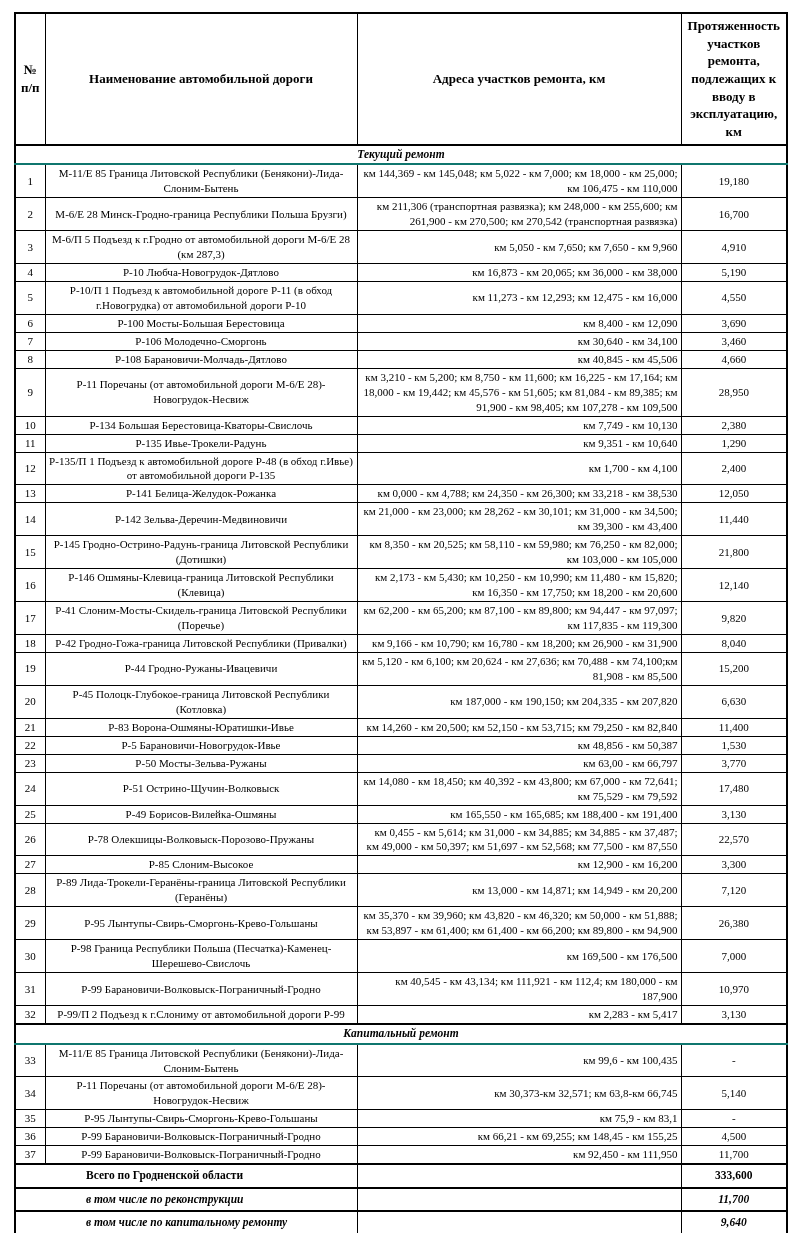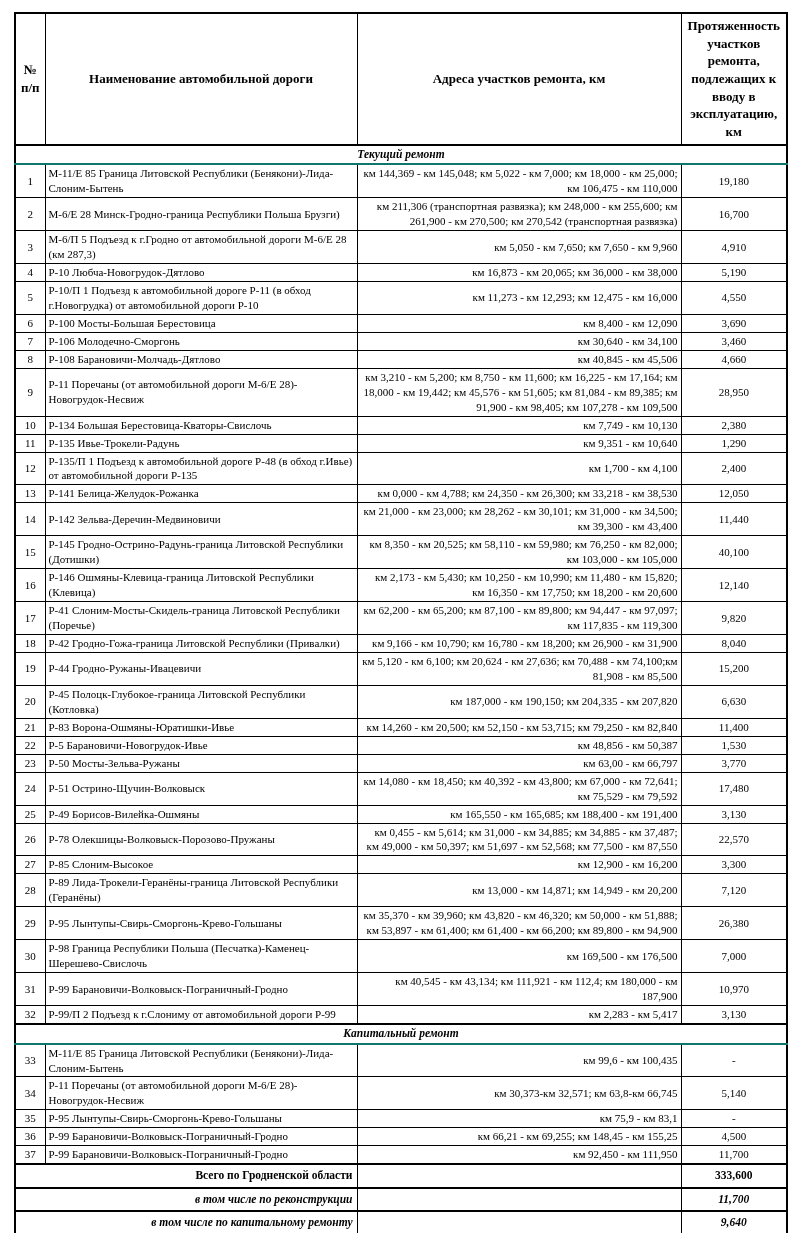--- a/index.html
+++ b/index.html
@@ -37,39 +37,39 @@
   col.c-addr  { width: 324px; }
   col.c-len   { width: 106px; }
   table.doc th {
     font-weight: bold;
     text-align: center;
     font-size: 13px;
     padding: 3px 4px;
     border-bottom: 2px solid #000;
   }
   td.num  { text-align: center; }
-  td.name { text-align: left;   }
+  td.name { text-align: center;   }
   td.addr { text-align: right;   }
   td.len  { text-align: center; }
   tr.sec-row td {
     font-weight: bold;
     font-style: italic;
     text-align: center;
     font-size: 11.5px;
     border-top: 2px solid #000;
     border-bottom: 2px solid #0f766e;
     padding: 1px 3px;
   }
   tr.sum-row td {
     border-top: 2px solid #000;
     font-weight: bold;
     font-size: 11.5px;
     padding: 3px 4px;
   }
-  tr.sum-row td.sum-label { text-align: right; padding-left: 70px; }
+  tr.sum-row td.sum-label { text-align: left; padding-left: 70px; }
   tr.sum-row td.sum-val   { text-align: center; }
   tr.sum-row.it td        { font-style: italic; }
 </style>
 </head>
 <body>
 
 <div class="page">
   <table class="doc">
     <colgroup>
       <col class="c-num">
@@ -170,21 +170,21 @@
         <tr>
           <td class="num">14</td>
           <td class="name">Р-142 Зельва-Деречин-Медвиновичи</td>
           <td class="addr">км 21,000 - км 23,000; км 28,262 - км 30,101; км 31,000 - км 34,500; км 39,300 - км 43,400</td>
           <td class="len">11,440</td>
         </tr>
         <tr>
           <td class="num">15</td>
           <td class="name">Р-145 Гродно-Острино-Радунь-граница Литовской Республики (Дотишки)</td>
           <td class="addr">км 8,350 - км 20,525; км 58,110 - км 59,980; км 76,250 - км 82,000; км 103,000 - км 105,000</td>
-          <td class="len">40,100</td>
+          <td class="len">21,800</td>
         </tr>
         <tr>
           <td class="num">16</td>
           <td class="name">Р-146 Ошмяны-Клевица-граница Литовской Республики (Клевица)</td>
           <td class="addr">км 2,173 - км 5,430; км 10,250 - км 10,990; км 11,480 - км 15,820; км 16,350 - км 17,750; км 18,200 - км 20,600</td>
           <td class="len">12,140</td>
         </tr>
         <tr>
           <td class="num">17</td>
           <td class="name">Р-41 Слоним-Мосты-Скидель-граница Литовской Республики (Поречье)</td>

